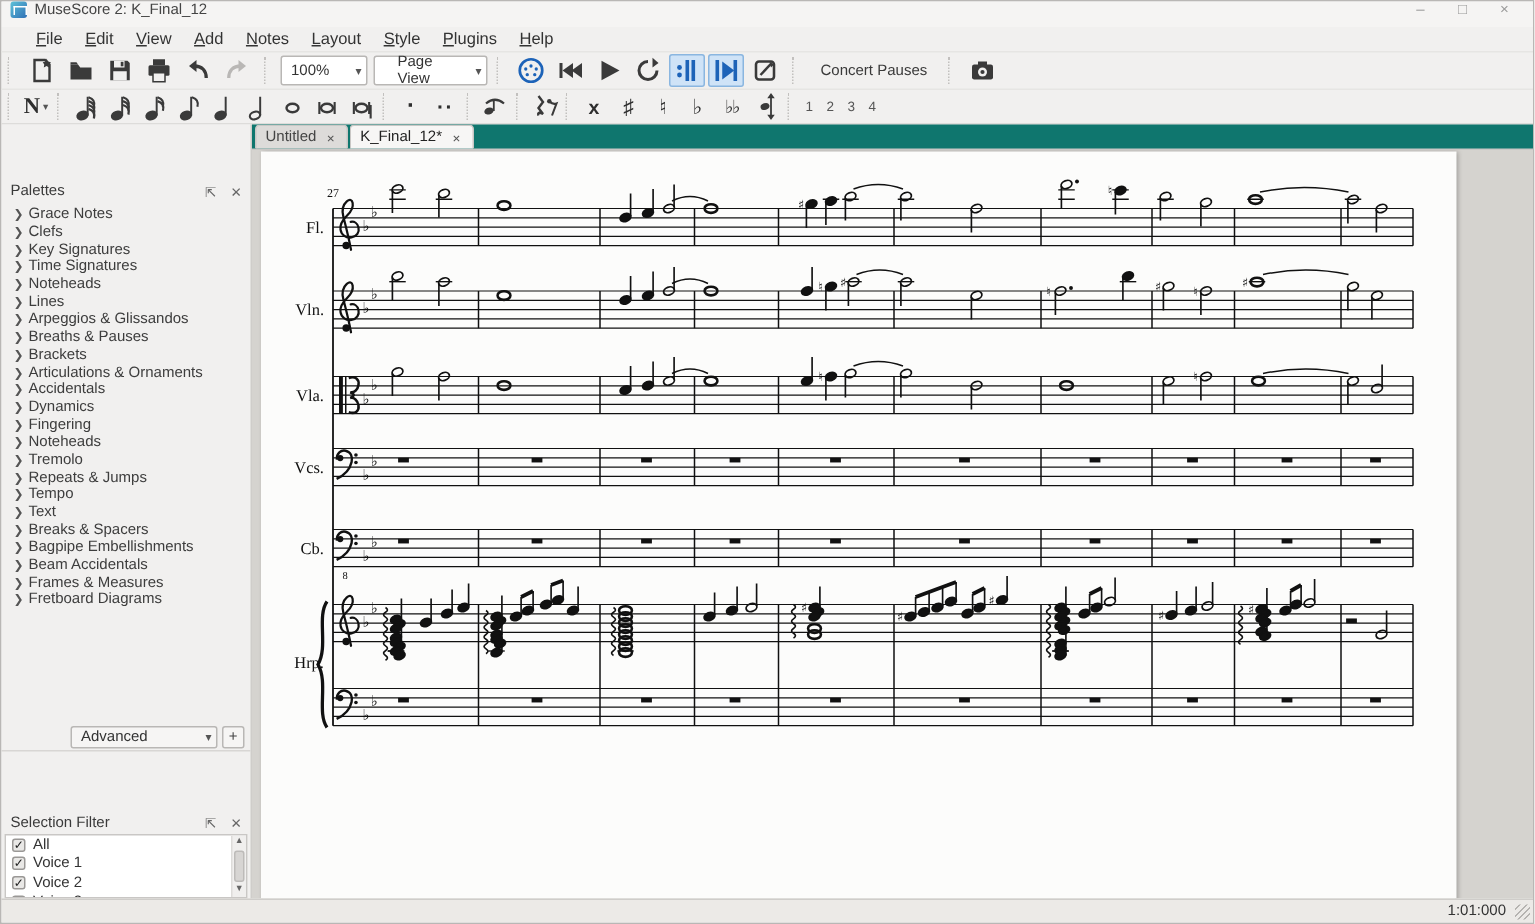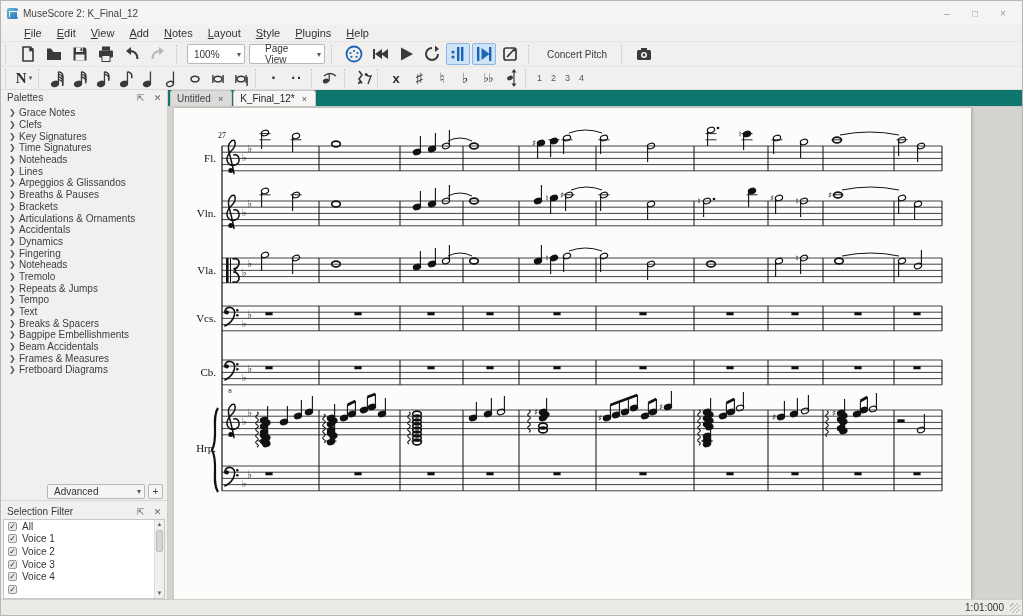--- a/index.html
+++ b/index.html
@@ -2,21 +2,21 @@
 <html><head>
 <meta charset="utf-8">
 <style>
   * { margin:0; padding:0; box-sizing:border-box; }
   html,body { width:1023px; height:616px; overflow:hidden;
     font-family:"Liberation Sans", sans-serif; }
   .window { position:relative; width:1023px; height:616px; background:#f1f0ef;
     border:1px solid #b9b7b5; display:flex; flex-direction:column; font-size:11px; color:#2e2e2e; }
 
   
-  .titlebar { height:17px; background:#f5f4f3; display:flex; align-items:center; padding:12px 6px; flex:0 0 auto; }
+  .titlebar { height:17px; background:#f5f4f3; display:flex; align-items:flex-start; padding:0 6px; flex:0 0 auto; }
   .titlebar .app-icon { width:11px; height:11px; border-radius:2px; margin-right:5px;
     background:linear-gradient(135deg,#5ec2d8 0%,#2f6fb5 100%); position:relative; }
   .titlebar .app-icon:after{ content:""; position:absolute; left:2px; top:3px; width:7px; height:5px;
     border-left:1.5px solid #fff; border-right:1.5px solid #fff; border-top:1.5px solid #fff; }
   .titlebar .title { font-size:10px; color:#444; }
   .titlebar .win-controls { margin-left:auto; display:flex; gap:14px; padding-right:6px; }
   .titlebar .win-btn { color:#9a9a9a; font-size:10px; width:14px; text-align:center; cursor:default; }
 
   
   .menubar { height:16px; display:flex; align-items:center; padding-left:16px; gap:1px; flex:0 0 auto; background:#f1f0ef; }
@@ -38,21 +38,21 @@
   .combo .caret { margin-left:auto; padding-left:8px; color:#555; font-size:8px; }
   .combo.zoom { width:58px; }
   .combo.view { width:76px;padding-left:15px; }
   .text-btn { height:20px; border:1px solid transparent; border-radius:2px; padding:0 7px;
     font-size:10px; color:#3a3a3a; display:flex; align-items:center; }
   .voice-btn { width:13px; height:18px; font-size:9px; color:#555; display:flex; align-items:center; justify-content:center; }
 
   
   .main { flex:1 1 auto; display:flex; min-height:0; }
   .left-panel { width:167px; flex:0 0 167px; background:#f1f0ef; border-right:1px solid #cfcdca; display:flex; flex-direction:column; }
-  .panel-header { height:15px; display:flex; align-items:center; padding:0 4px 0 6px; font-size:10px; color:#3a3a3a; flex:0 0 auto; }
+  .panel-header { height:15px; display:flex; align-items:center; padding:0 4px 0 6px; font-size:10px; color:#3a3a3a; flex:0 0 auto;margin-top:37px; }
   .panel-header .ph-icons { margin-left:auto; display:flex; gap:6px; color:#666; font-size:9px; }
   .ph-icon { width:11px; text-align:center; }
   .palette-list { flex:1 1 auto; overflow:hidden; padding-top:2px; }
   .palette-row { height:11.7px; display:flex; align-items:center; padding-left:8px; font-size:10px; color:#3d3d3d; }
   .palette-row .arrow { font-size:8px; color:#555; width:10px; }
   .workspace-row { flex:0 0 auto; height:18px; display:flex; align-items:center; padding:0 4px 0 6px; gap:3px;margin-left:40px; }
   .workspace-row .combo { flex:1 1 auto; height:15px; background:#f6f5f4; }
   .ws-add { width:15px; height:15px; border:1px solid #b9b7b5; border-radius:2px; background:#f6f5f4;
     font-size:10px; color:#444; display:flex; align-items:center; justify-content:center; }
   .splitter { height:4px; border-top:1px solid #d8d6d4; }
@@ -237,21 +237,21 @@
           <span>
             <svg width="20" height="20" viewBox="0 0 20 20">
               <rect x="4" y="4" width="12" height="12" rx="2" fill="none" stroke="#3a3a3a" stroke-width="1.7"></rect>
               <path d="M7 13L14 5.5" stroke="#3a3a3a" stroke-width="1.7"></path>
               <path d="M13 4l3 2-2 2z" fill="#3a3a3a"></path>
             </svg>
           </span>
         </div>
       </span>
     <span class="tb-sep"></span>
-    <div class="text-btn">Concert Pitch</div>
+    <div class="text-btn">Concert Pauses</div>
     <span class="tb-sep"></span>
     <span id="tb-capture-group" style="display: flex;">
         <div class="tb-btn">
           <span>
             <svg width="20" height="20" viewBox="0 0 20 20">
               <rect x="3" y="6" width="14" height="10" rx="1.5" fill="#3a3a3a"></rect>
               <rect x="7" y="4" width="6" height="3" fill="#3a3a3a"></rect>
               <circle cx="10" cy="11" r="3" fill="#f1f0ef"></circle>
               <circle cx="10" cy="11" r="1.4" fill="#3a3a3a"></circle>
             </svg>

